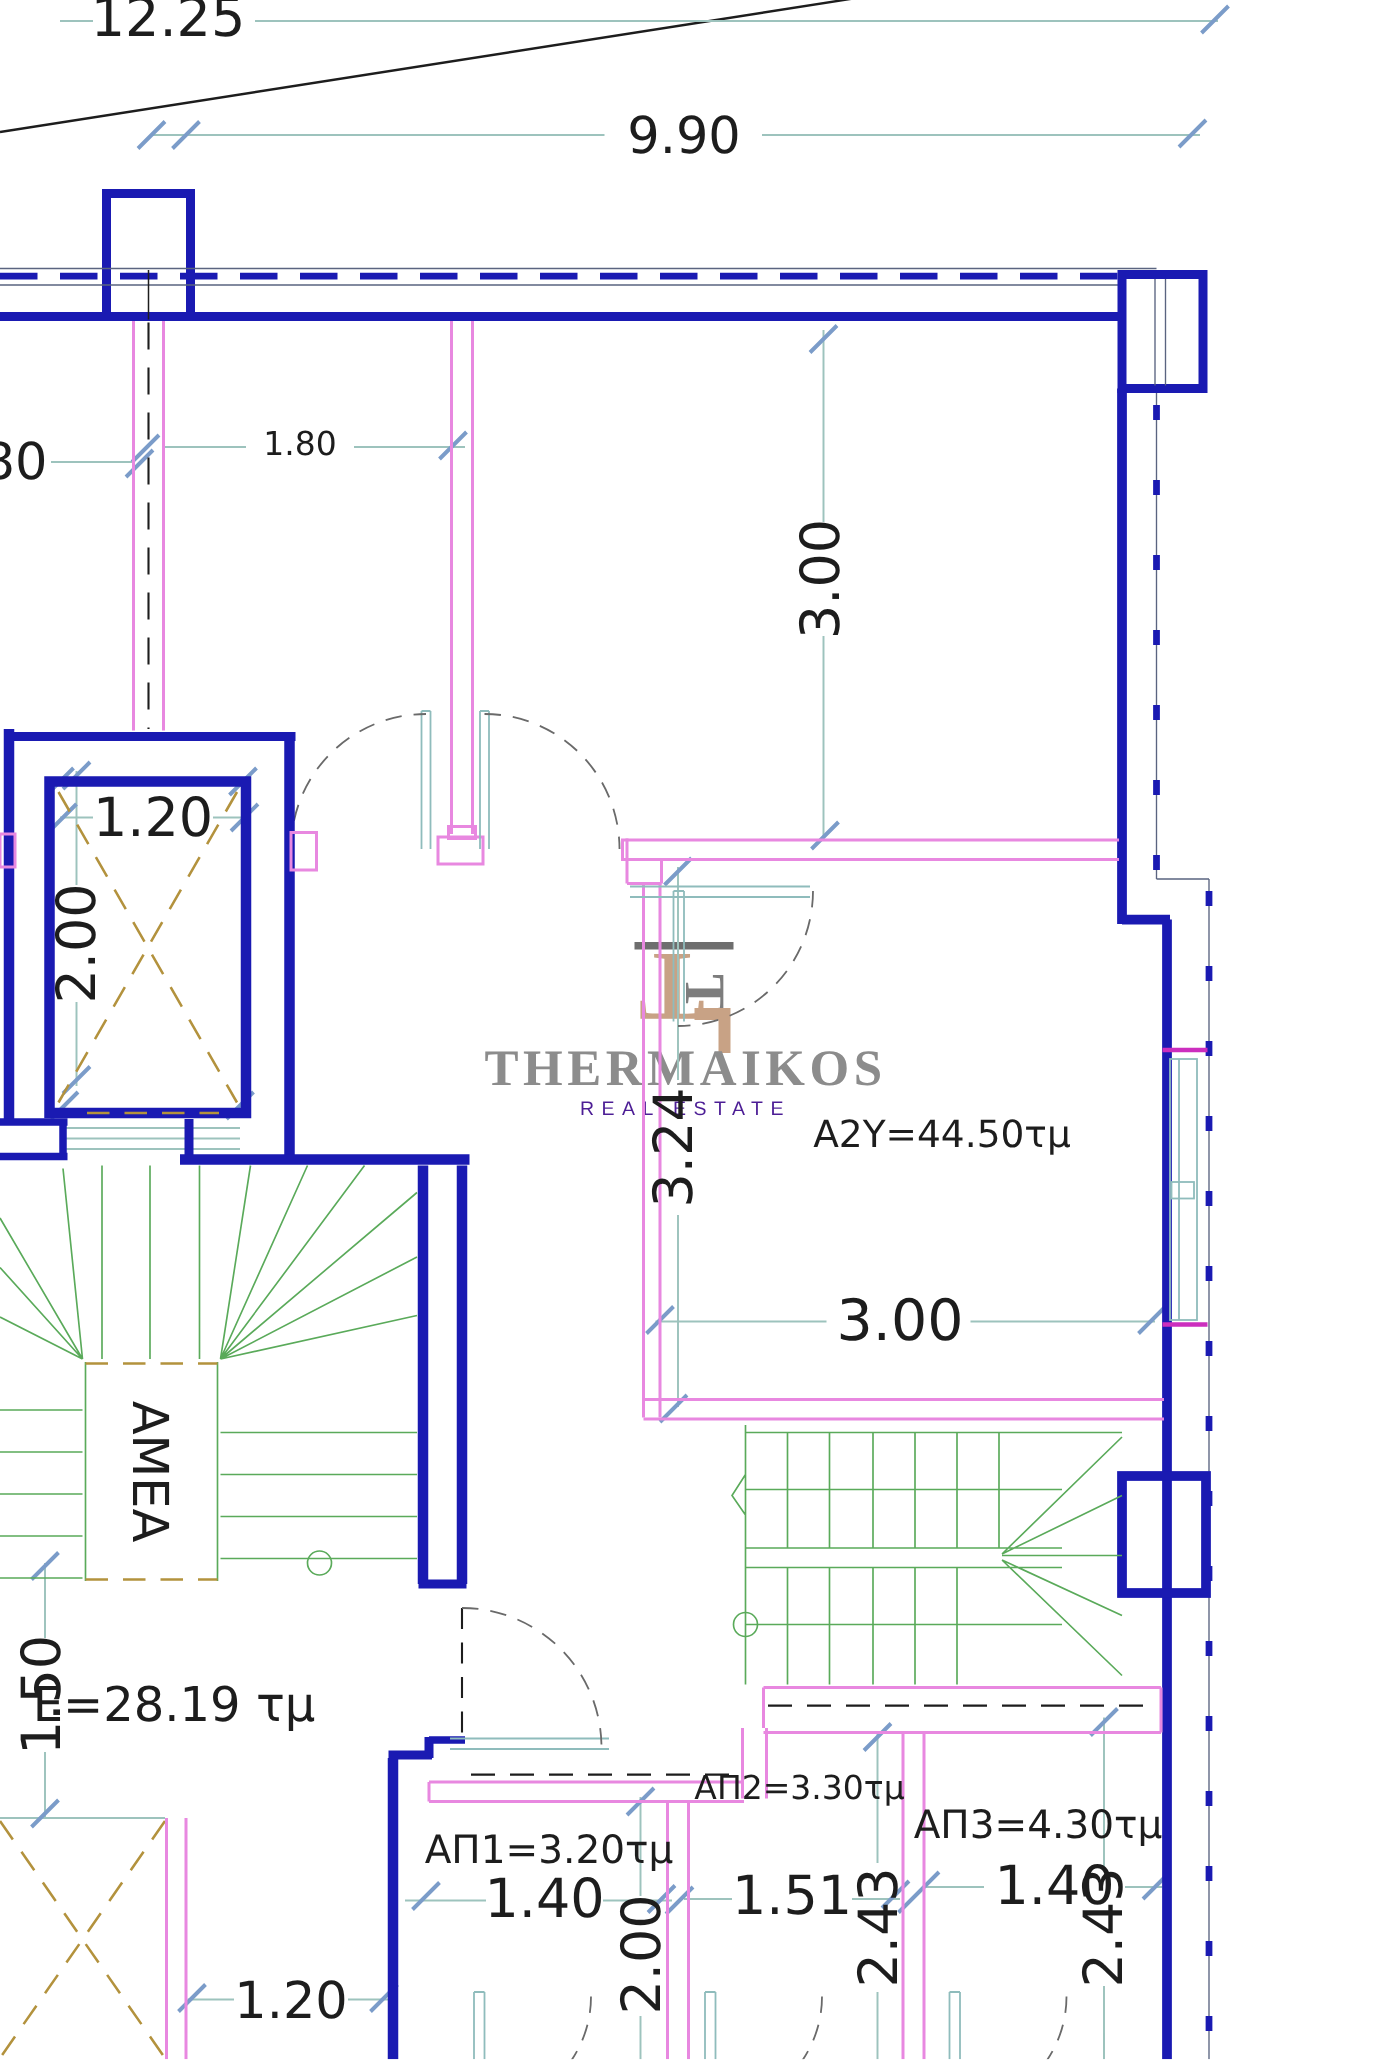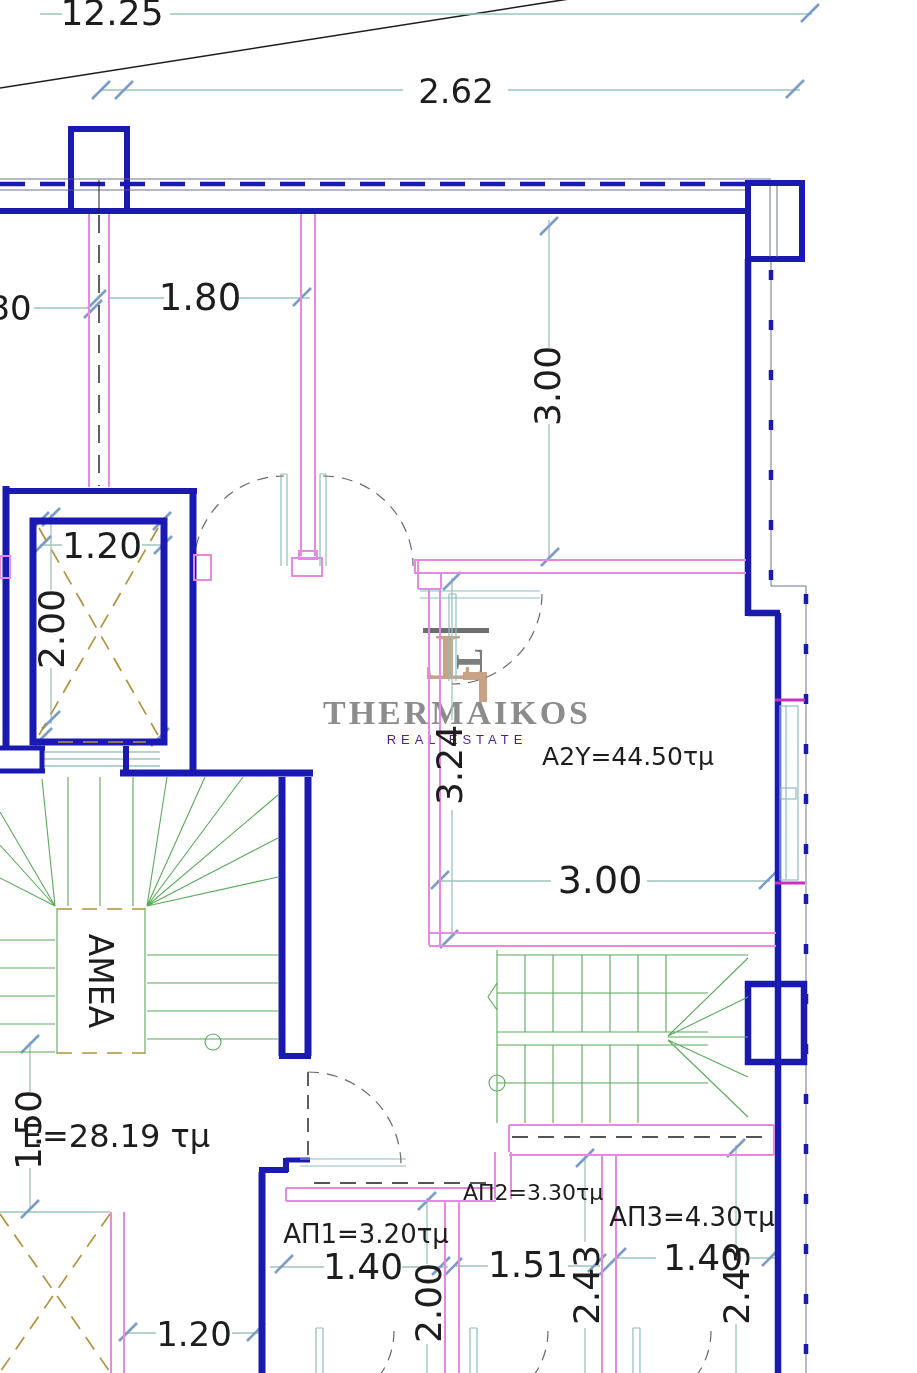--- a/index.html
+++ b/index.html
@@ -198,23 +198,23 @@
         M497 955 H748 M497 993 H708 M497 1032 H708 M497 1045 H708 M497 1083 H708
         M525 955 V1032 M553 955 V1032 M582 955 V1032 M610 955 V1032 M638 955 V1032 M666 955 V1032
         M525 1045 V1123 M553 1045 V1123 M582 1045 V1123 M610 1045 V1123 M638 1045 V1123
         M668 1036 L748 958 M668 1036 L748 997 M668 1037 H748 M668 1040 L748 1077 M668 1040 L748 1117
         M497 983 L488 997 L497 1010"></path>
       <circle cx="497" cy="1083" r="8" class="sv-green"></circle>
     </g>
   </svg>
 
   <div class="lbl" style="left:112px;top:13px;font-size:36px;">12.25</div>
-  <div class="lbl" style="left:456px;top:91px;font-size:34px;">2.62</div>
+  <div class="lbl" style="left:456px;top:91px;font-size:34px;">9.90</div>
   <div class="lbl" style="left:10px;top:308px;font-size:34px;">80</div>
-  <div class="lbl" style="left:200px;top:297px;font-size:37px;text-align:center;">1.80</div>
+  <div class="lbl" style="left:200px;top:297px;font-size:22px;text-align:center;">1.80</div>
   <div class="lbl v" style="left:548px;top:386px;font-size:36px;">3.00</div>
   <div class="lbl" style="left:102px;top:546px;font-size:36px;">1.20</div>
   <div class="lbl v" style="left:52px;top:629px;font-size:36px;">2.00</div>
   <div class="lbl v" style="left:450px;top:765px;font-size:36px;">3.24</div>
   <div class="lbl" style="left:600px;top:880px;font-size:38px;">3.00</div>
   <div class="lbl v" style="left:29px;top:1130px;font-size:36px;">1.50</div>
   <div class="lbl" style="left:194px;top:1334px;font-size:34px;">1.20</div>
   <div class="lbl" style="left:363px;top:1267px;font-size:36px;">1.40</div>
   <div class="lbl v" style="left:429px;top:1303px;font-size:36px;">2.00</div>
   <div class="lbl" style="left:528px;top:1265px;font-size:36px;">1.51</div>

